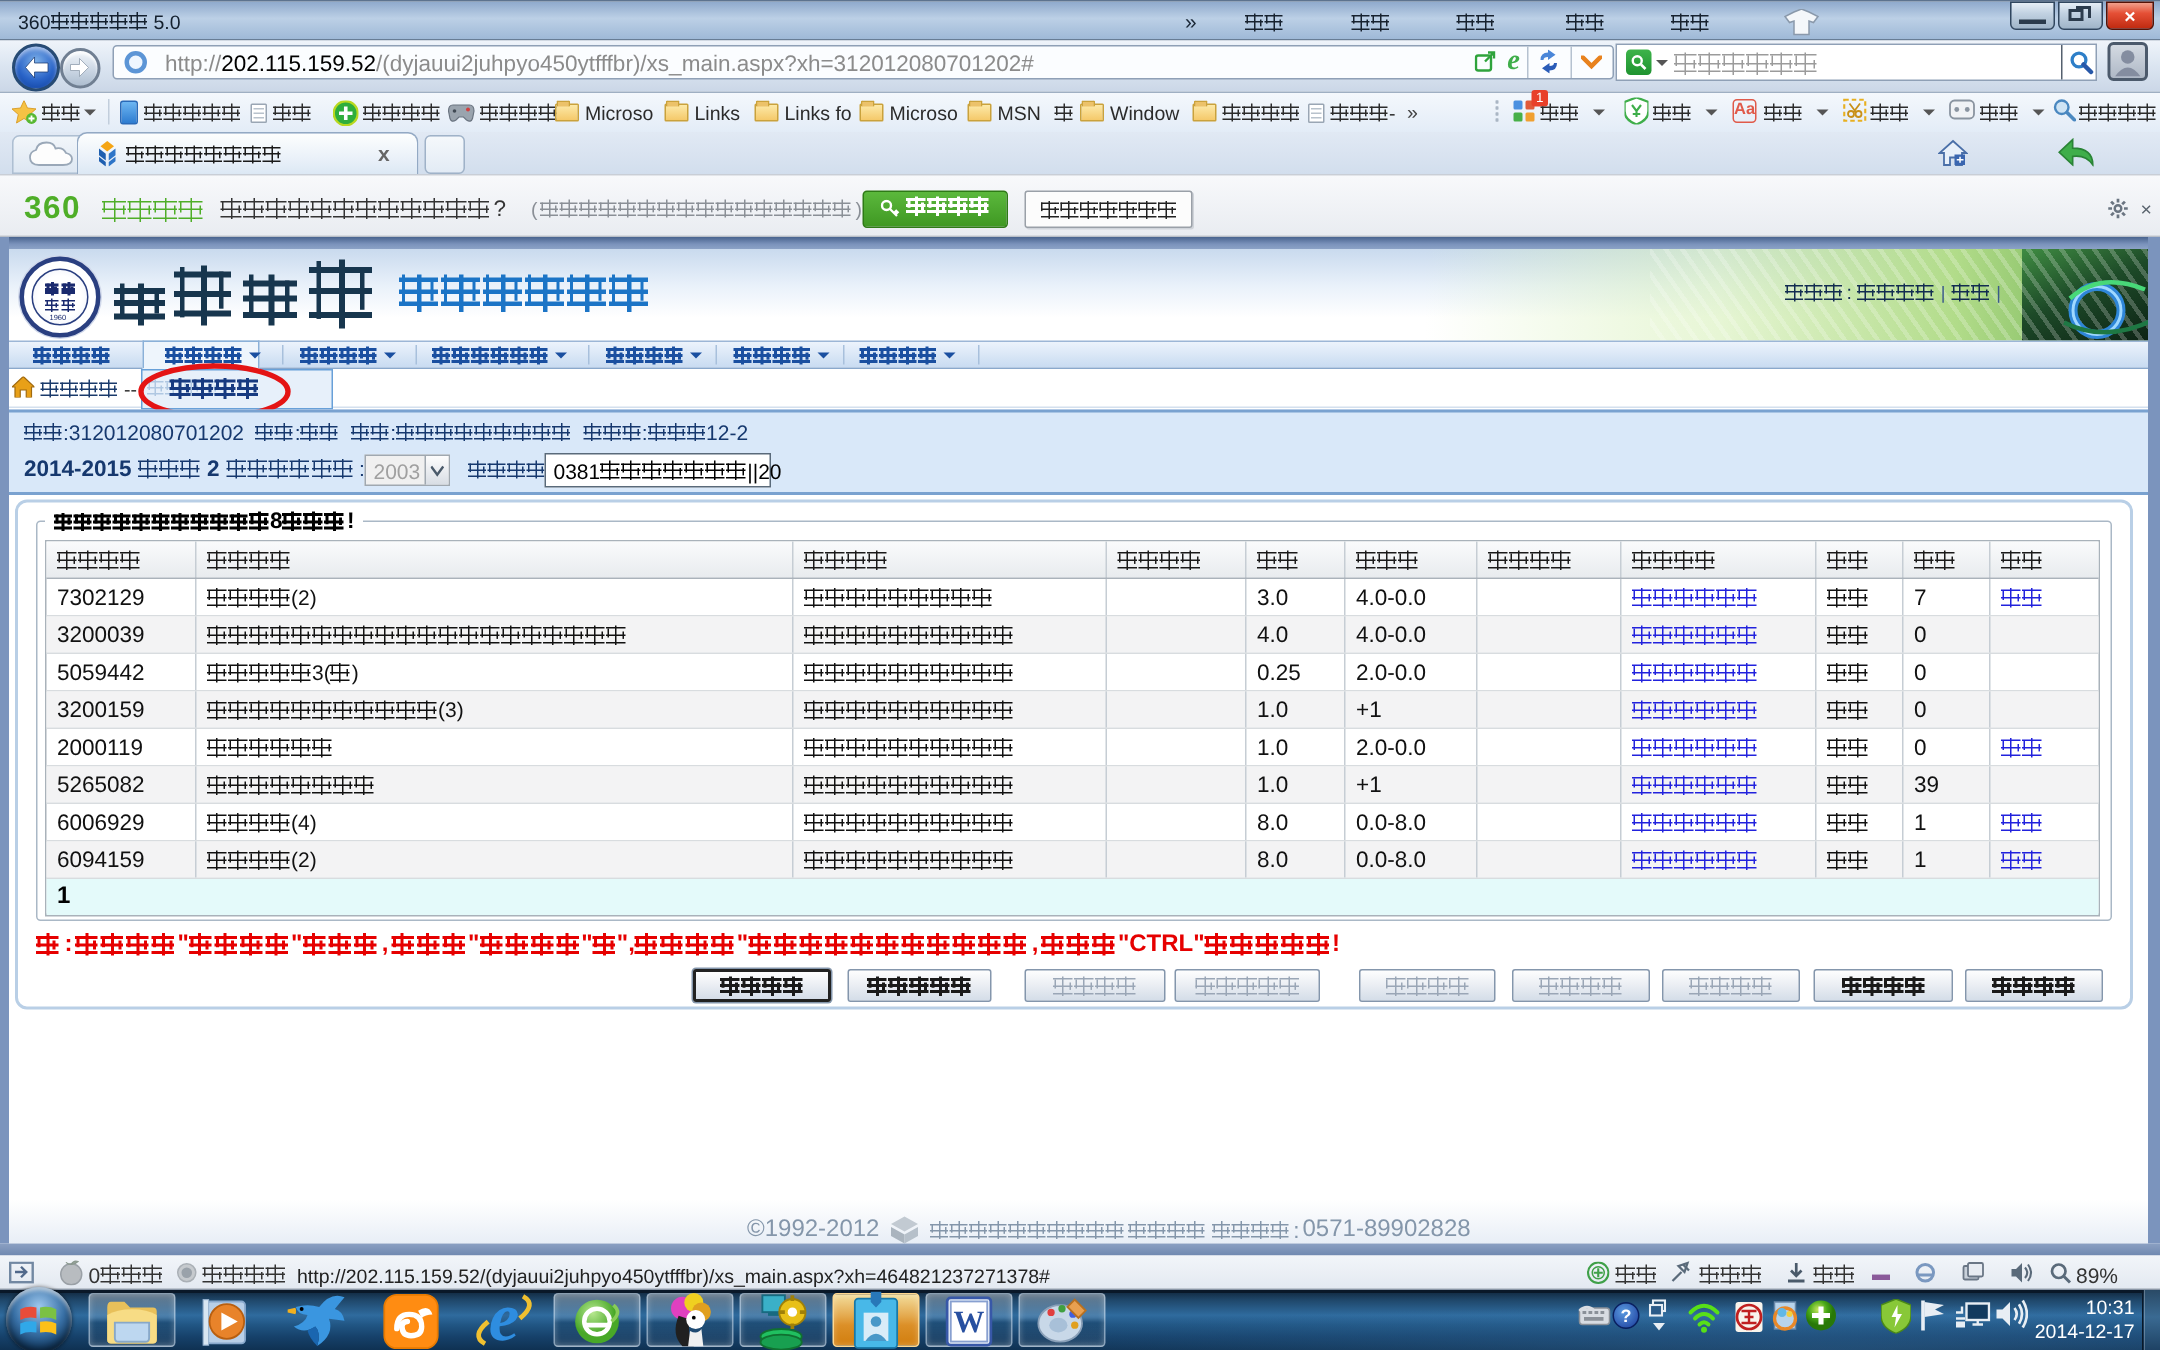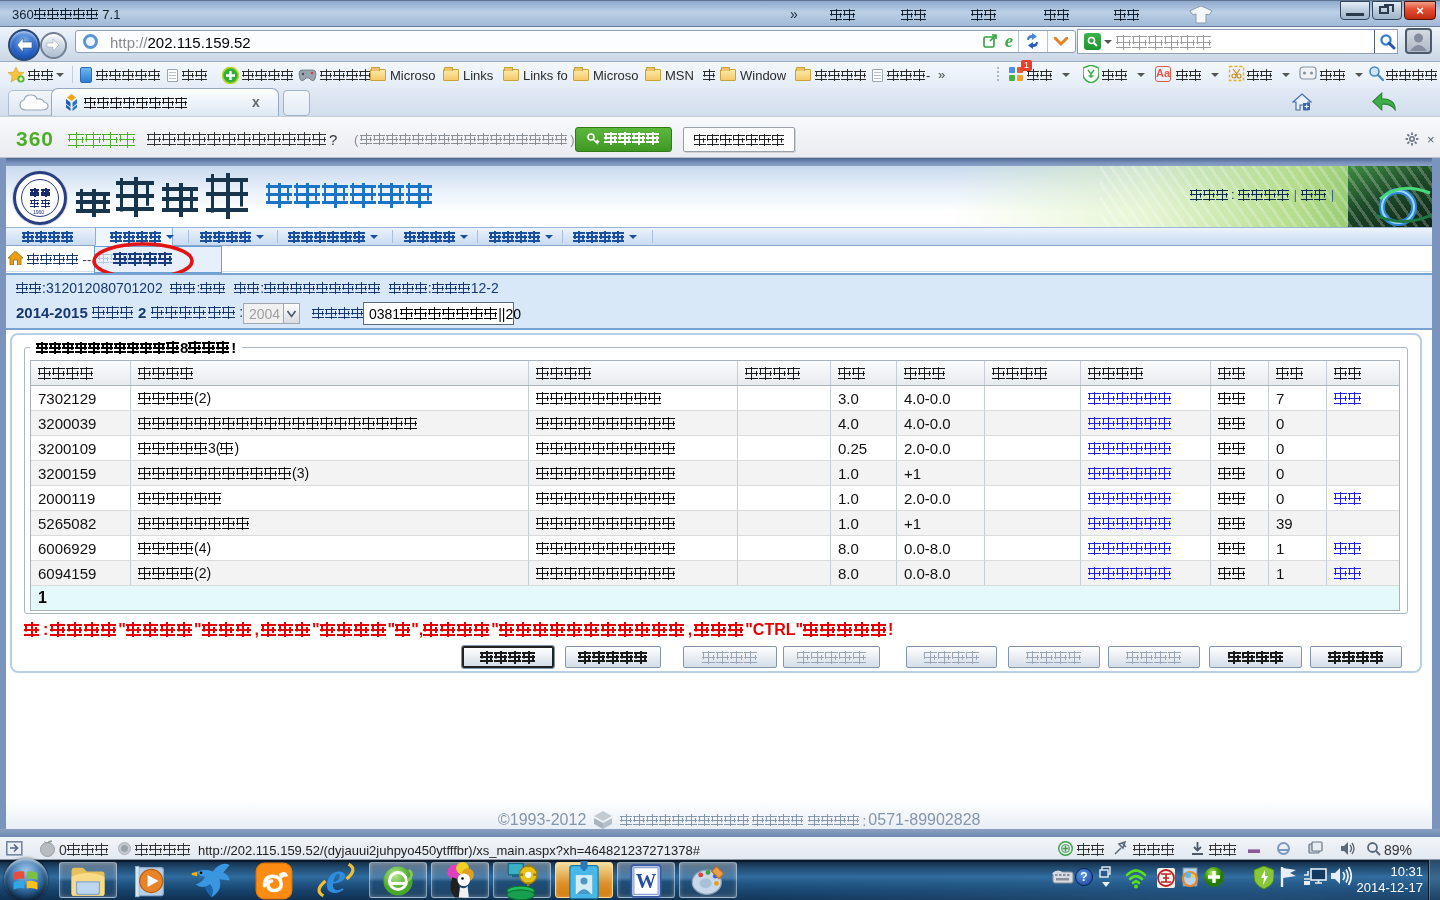--- a/index.html
+++ b/index.html
@@ -45,21 +45,21 @@
 .dn{width:0;height:0;border-left:4px solid transparent;border-right:4px solid transparent;border-top:4px solid currentColor;display:inline-block;flex:none}
 .fold{display:inline-block;flex:none;width:16px;height:12px;position:relative;background:linear-gradient(#fce9a8,#f5c96a);border:1px solid #caa23c;border-radius:1px;margin-right:4px}
 .fold:before{content:"";position:absolute;left:0;top:-3px;width:7px;height:3px;background:#ecc26a;border:1px solid #caa23c;border-bottom:none;border-radius:1px 1px 0 0}
 .page{display:inline-block;flex:none;width:11px;height:13px;background:#fff;border:1px solid #9aa6b4;border-radius:1px;margin-right:4px;position:relative}
 .page:before{content:"";position:absolute;left:1px;top:2px;width:7px;height:1px;background:#b8c2cc;box-shadow:0 3px 0 #b8c2cc,0 6px 0 #b8c2cc}
 .btn9{position:absolute;height:22px;border:1px solid #8496ac;border-radius:2px;background:linear-gradient(#fefefe,#eceff4 45%,#d4dde8);display:flex;align-items:center;justify-content:center}
 </style></head>
 <body>
 
 <div class="abs" style="left:0;top:0;width:1440px;height:27px;background:linear-gradient(#8ea9cc,#bcd0e6 45%,#9fb9d7);border-top:1px solid #5d738e;border-bottom:1px solid #687d95"></div>
-<div class="L" style="left:12px;top:4px;height:20px;color:#13202e"><b class="t" style="font-size:13px;color:#13202e">360</b><i class="z s13" style=""></i><i class="z s13" style=""></i><i class="z s13" style=""></i><i class="z s13" style=""></i><i class="z s13" style=""></i><b class="t" style="font-size:13px;color:#13202e"> 7.1</b></div>
+<div class="L" style="left:12px;top:4px;height:20px;color:#13202e"><b class="t" style="font-size:13px;color:#13202e">360</b><i class="z s13" style=""></i><i class="z s13" style=""></i><i class="z s13" style=""></i><i class="z s13" style=""></i><i class="z s13" style=""></i><b class="t" style="font-size:13px;color:#13202e"> 5.0</b></div>
 <div class="L" style="left:790px;top:6px;height:16px;"><b class="t" style="font-size:14px;color:#1a2736">»</b></div>
 <div class="L" style="left:830px;top:7px;height:15px;color:#17222f"><i class="z s13" style=""></i><i class="z s13" style=""></i></div>
 <div class="L" style="left:901px;top:7px;height:15px;color:#17222f"><i class="z s13" style=""></i><i class="z s13" style=""></i></div>
 <div class="L" style="left:971px;top:7px;height:15px;color:#17222f"><i class="z s13" style=""></i><i class="z s13" style=""></i></div>
 <div class="L" style="left:1044px;top:7px;height:15px;color:#17222f"><i class="z s13" style=""></i><i class="z s13" style=""></i></div>
 <div class="L" style="left:1114px;top:7px;height:15px;color:#17222f"><i class="z s13" style=""></i><i class="z s13" style=""></i></div>
 <svg class="abs" style="left:1188,top:5px" width="0" height="0"></svg>
 <svg class="abs" style="left:1188px;top:6px" width="26" height="18" viewBox="0 0 26 18">
     <path d="M8 2 L13 0 L18 2 L24 5 L21 9 L18 8 L18 17 L8 17 L8 8 L5 9 L2 5 Z" fill="#f4f7fa" stroke="#8a99ab" stroke-width="1"></path>
   </svg>
@@ -74,21 +74,21 @@
 <div class="abs" style="left:8px;top:29px;width:32px;height:32px;border-radius:50%;background:radial-gradient(circle at 50% 35%,#7db0e8,#2a64c8 55%,#0a3a96);border:2px solid #274b74;box-shadow:inset 0 2px 3px rgba(255,255,255,.6)"></div>
 <svg class="abs" style="left:14px;top:37px" width="20" height="16" viewBox="0 0 20 16">
     <path d="M9 1 L3 8 L9 15 L9 11 L18 11 L18 5 L9 5 Z" fill="#fff" stroke="#1a3a70" stroke-width="0.5"></path>
   </svg>
 <div class="abs" style="left:40px;top:32px;width:27px;height:27px;border-radius:50%;background:linear-gradient(#f2f6fa,#c8d4e2 60%,#aebed0);border:2px solid #707f92;box-shadow:inset 0 2px 2px rgba(255,255,255,.8)"></div>
 <svg class="abs" style="left:46px;top:38px" width="16" height="14" viewBox="0 0 16 14">
     <path d="M7 1 L13 7 L7 13 L7 9 L1 9 L1 5 L7 5 Z" fill="#fff" stroke="#8a98a8" stroke-width="0.5"></path>
   </svg>
 <div class="abs" style="left:75px;top:30px;width:1001px;height:23px;background:#fbfdff;border:1px solid #8fa0b6;border-radius:3px"></div>
 <div class="abs" style="left:83px;top:34px;width:15px;height:15px;border-radius:50%;border:3px solid #5c95d6;background:#eef6ff"></div>
-<div class="L" style="left:110px;top:32px;height:20px;"><b class="t" style="font-size:15px;color:#8b8b8b">http://</b><b class="t" style="font-size:15px;color:#000">202.115.159.52</b></div>
+<div class="L" style="left:110px;top:32px;height:20px;"><b class="t" style="font-size:15px;color:#8b8b8b">http://</b><b class="t" style="font-size:15px;color:#000">202.115.159.52</b><b class="t" style="font-size:15px;color:#8b8b8b">/(dyjauui2juhpyo450ytfffbr)/xs_main.aspx?xh=312012080701202#</b></div>
 <svg class="abs" style="left:983px;top:33px" width="15" height="15" viewBox="0 0 15 15">
     <rect x="1" y="4" width="10" height="10" rx="1.5" fill="none" stroke="#2fa33c" stroke-width="1.6"></rect>
     <path d="M7 8 L13 2 M9 2 L13 2 L13 6" stroke="#2fa33c" stroke-width="1.6" fill="none"></path>
   </svg>
 <div class="abs" style="left:1001px;top:30px;width:16px;height:20px;color:#3fae4a;font:italic bold 19px 'Liberation Serif';text-align:center">e</div>
 <div class="abs" style="left:1018px;top:31px;width:1px;height:21px;background:#b6c2d0"></div>
 <svg class="abs" style="left:1024px;top:33px" width="17" height="16" viewBox="0 0 17 16">
     <path d="M3 7 Q3 2 8 2 L8 0 L13 3.5 L8 7 L8 5 Q5 5 5 7 Z" fill="#4a86d8"></path>
     <path d="M14 9 Q14 14 9 14 L9 16 L4 12.5 L9 9 L9 11 Q12 11 12 9 Z" fill="#2a5cb8"></path>
   </svg>
@@ -292,21 +292,21 @@
 <div class="L" style="left:98px;top:252px;height:13px;color:#b0c8e2"><i class="z s12" style=""></i><i class="z s12" style=""></i><i class="z s12" style=""></i><i class="z s12" style=""></i></div>
 <div class="L" style="left:113px;top:251px;height:15px;color:#173a80"><i class="z zb s15" style=""></i><i class="z zb s15" style=""></i><i class="z zb s15" style=""></i><i class="z zb s15" style=""></i></div>
 <svg class="abs" style="left:90px;top:242px" width="110" height="38" viewBox="0 0 110 38">
     <ellipse cx="53" cy="19" rx="49" ry="17" fill="none" stroke="#e41414" stroke-width="3.6"></ellipse>
   </svg>
 
 <div class="abs" style="left:6px;top:273px;width:1426px;height:57px;background:#d9e8f9;border-top:2px solid #7aa2d0;border-bottom:2px solid #7aa2d0"></div>
 <div class="L" style="left:16px;top:280px;height:16px;color:#16386e"><i class="z s13" style=""></i><i class="z s13" style=""></i><b class="t" style="font-size:14px">:312012080701202</b><b class="t" style="font-size:14px">  </b><i class="z s13" style=""></i><i class="z s13" style=""></i><b class="t" style="font-size:14px">:</b><i class="z s13" style=""></i><i class="z s13" style=""></i><b class="t" style="font-size:14px">  </b><i class="z s13" style=""></i><i class="z s13" style=""></i><b class="t" style="font-size:14px">:</b><i class="z s13" style=""></i><i class="z s13" style=""></i><i class="z s13" style=""></i><i class="z s13" style=""></i><i class="z s13" style=""></i><i class="z s13" style=""></i><i class="z s13" style=""></i><i class="z s13" style=""></i><i class="z s13" style=""></i><b class="t" style="font-size:14px">  </b><i class="z s13" style=""></i><i class="z s13" style=""></i><i class="z s13" style=""></i><b class="t" style="font-size:14px">:</b><i class="z s13" style=""></i><i class="z s13" style=""></i><i class="z s13" style=""></i><b class="t" style="font-size:14px">12-2</b></div>
 <div class="L" style="left:16px;top:303px;height:18px;color:#16386e"><b class="t" style="font-size:15px;font-weight:bold">2014-2015 </b><i class="z s14" style=""></i><i class="z s14" style=""></i><i class="z s14" style=""></i><b class="t" style="font-size:15px;font-weight:bold"> 2 </b><i class="z s14" style=""></i><i class="z s14" style=""></i><i class="z s14" style=""></i><i class="z s14" style=""></i><b class="t" style="font-size:6px"> </b><i class="z s14" style=""></i><i class="z s14" style=""></i><b class="t" style="font-size:14px;padding:0 3px">:</b></div>
 <div class="abs" style="left:243px;top:303px;width:57px;height:21px;background:#f0f0f0;border:1px solid #a0a8b0;display:flex;align-items:center">
-    <span style="color:#a0a0a0;font-size:14px;padding-left:5px;font-family:'Liberation Sans'">2004</span>
+    <span style="color:#a0a0a0;font-size:14px;padding-left:5px;font-family:'Liberation Sans'">2003</span>
   </div>
 <div class="abs" style="left:283px;top:304px;width:16px;height:19px;background:linear-gradient(#fdfdfd,#d8dde4);border-left:1px solid #a0a8b0;display:flex;align-items:center;justify-content:center">
     <svg width="9" height="8" viewBox="0 0 9 8">
       <path d="M0.5 1 L4.5 6.5 L8.5 1" fill="none" stroke="#4a5a6a" stroke-width="1.6"></path>
     </svg>
   </div>
 <div class="L" style="left:312px;top:305px;height:16px;color:#16386e"><i class="z s13" style=""></i><i class="z s13" style=""></i><i class="z s13" style=""></i><i class="z s13" style=""></i><b class="t" style="font-size:14px;padding:0 2px">:</b></div>
 <div class="abs" style="left:363px;top:302px;width:151px;height:23px;background:#fff;border:1px solid #5a6a7a;display:flex;align-items:center;padding-left:5px;color:#000">
     <b class="t" style="font-size:14px">0381</b>
     <i class="z s14" style=""></i>
@@ -426,21 +426,21 @@
 <div class="L" style="left:1276px;top:390px;height:16px;color:#111"><b class="t" style="font-size:15px">7</b></div>
 <div class="L" style="left:1334px;top:390px;height:16px;color:#2222dd"><i class="z s14" style=""></i><i class="z s14" style=""></i></div>
 <div class="L" style="left:38px;top:415px;height:16px;color:#111"><b class="t" style="font-size:15px">3200039</b></div>
 <div class="L" style="left:138px;top:415px;height:16px;color:#111"><i class="z s14" style=""></i><i class="z s14" style=""></i><i class="z s14" style=""></i><i class="z s14" style=""></i><i class="z s14" style=""></i><i class="z s14" style=""></i><i class="z s14" style=""></i><i class="z s14" style=""></i><i class="z s14" style=""></i><i class="z s14" style=""></i><i class="z s14" style=""></i><i class="z s14" style=""></i><i class="z s14" style=""></i><i class="z s14" style=""></i><i class="z s14" style=""></i><i class="z s14" style=""></i><i class="z s14" style=""></i><i class="z s14" style=""></i><i class="z s14" style=""></i><i class="z s14" style=""></i></div>
 <div class="L" style="left:536px;top:415px;height:16px;color:#111"><i class="z s14" style=""></i><i class="z s14" style=""></i><i class="z s14" style=""></i><i class="z s14" style=""></i><i class="z s14" style=""></i><i class="z s14" style=""></i><i class="z s14" style=""></i><i class="z s14" style=""></i><i class="z s14" style=""></i><i class="z s14" style=""></i></div>
 <div class="L" style="left:838px;top:415px;height:16px;color:#111"><b class="t" style="font-size:15px">4.0</b></div>
 <div class="L" style="left:904px;top:415px;height:16px;color:#111"><b class="t" style="font-size:15px">4.0-0.0</b></div>
 <div class="L" style="left:1088px;top:415px;height:16px;color:#2222dd"><i class="z s14" style=""></i><i class="z s14" style=""></i><i class="z s14" style=""></i><i class="z s14" style=""></i><i class="z s14" style=""></i><i class="z s14" style=""></i></div>
 <div class="L" style="left:1218px;top:415px;height:16px;color:#111"><i class="z s14" style=""></i><i class="z s14" style=""></i></div>
 <div class="L" style="left:1276px;top:415px;height:16px;color:#111"><b class="t" style="font-size:15px">0</b></div>
-<div class="L" style="left:38px;top:440px;height:16px;color:#111"><b class="t" style="font-size:15px">3200109</b></div>
+<div class="L" style="left:38px;top:440px;height:16px;color:#111"><b class="t" style="font-size:15px">5059442</b></div>
 <div class="L" style="left:138px;top:440px;height:16px;color:#111"><i class="z s14" style=""></i><i class="z s14" style=""></i><i class="z s14" style=""></i><i class="z s14" style=""></i><i class="z s14" style=""></i><b class="t" style="font-size:14px">3(</b><i class="z s14" style=""></i><b class="t" style="font-size:14px">)</b></div>
 <div class="L" style="left:536px;top:440px;height:16px;color:#111"><i class="z s14" style=""></i><i class="z s14" style=""></i><i class="z s14" style=""></i><i class="z s14" style=""></i><i class="z s14" style=""></i><i class="z s14" style=""></i><i class="z s14" style=""></i><i class="z s14" style=""></i><i class="z s14" style=""></i><i class="z s14" style=""></i></div>
 <div class="L" style="left:838px;top:440px;height:16px;color:#111"><b class="t" style="font-size:15px">0.25</b></div>
 <div class="L" style="left:904px;top:440px;height:16px;color:#111"><b class="t" style="font-size:15px">2.0-0.0</b></div>
 <div class="L" style="left:1088px;top:440px;height:16px;color:#2222dd"><i class="z s14" style=""></i><i class="z s14" style=""></i><i class="z s14" style=""></i><i class="z s14" style=""></i><i class="z s14" style=""></i><i class="z s14" style=""></i></div>
 <div class="L" style="left:1218px;top:440px;height:16px;color:#111"><i class="z s14" style=""></i><i class="z s14" style=""></i></div>
 <div class="L" style="left:1276px;top:440px;height:16px;color:#111"><b class="t" style="font-size:15px">0</b></div>
 <div class="L" style="left:38px;top:465px;height:16px;color:#111"><b class="t" style="font-size:15px">3200159</b></div>
 <div class="L" style="left:138px;top:465px;height:16px;color:#111"><i class="z s14" style=""></i><i class="z s14" style=""></i><i class="z s14" style=""></i><i class="z s14" style=""></i><i class="z s14" style=""></i><i class="z s14" style=""></i><i class="z s14" style=""></i><i class="z s14" style=""></i><i class="z s14" style=""></i><i class="z s14" style=""></i><i class="z s14" style=""></i><b class="t" style="font-size:14px">(3)</b></div>
 <div class="L" style="left:536px;top:465px;height:16px;color:#111"><i class="z s14" style=""></i><i class="z s14" style=""></i><i class="z s14" style=""></i><i class="z s14" style=""></i><i class="z s14" style=""></i><i class="z s14" style=""></i><i class="z s14" style=""></i><i class="z s14" style=""></i><i class="z s14" style=""></i><i class="z s14" style=""></i></div>
@@ -538,21 +538,21 @@
     <i class="z zb s14" style=""></i>
     <i class="z zb s14" style=""></i>
   </div>
 <div class="btn9" style="left:1310px;top:646px;width:92px;color:#1a1a1a">
     <i class="z zb s14" style=""></i>
     <i class="z zb s14" style=""></i>
     <i class="z zb s14" style=""></i>
     <i class="z zb s14" style=""></i>
   </div>
 <div class="abs" style="left:6px;top:800px;width:1426px;height:29px;background:linear-gradient(#fff,#e8eef6)"></div>
-<div class="L" style="left:498px;top:811px;height:18px;color:#8496aa"><b class="t" style="font-size:16px">©1993-2012</b><svg width="22" height="20" viewBox="0 0 22 20" style="margin:0 6px">
+<div class="L" style="left:498px;top:811px;height:18px;color:#8496aa"><b class="t" style="font-size:16px">©1992-2012</b><svg width="22" height="20" viewBox="0 0 22 20" style="margin:0 6px">
       <path d="M11 1 L20 6 L11 11 L2 6 Z" fill="#c2cad2"></path>
       <path d="M2 8 L11 13 L11 19 L2 14 Z" fill="#aab4be"></path>
       <path d="M20 8 L11 13 L11 19 L20 14 Z" fill="#b6c0ca"></path>
     </svg><i class="z s13" style=""></i><i class="z s13" style=""></i><i class="z s13" style=""></i><i class="z s13" style=""></i><i class="z s13" style=""></i><i class="z s13" style=""></i><i class="z s13" style=""></i><i class="z s13" style=""></i><i class="z s13" style=""></i><i class="z s13" style=""></i><b class="t" style="font-size:5px"> </b><i class="z s13" style=""></i><i class="z s13" style=""></i><i class="z s13" style=""></i><i class="z s13" style=""></i><b class="t" style="font-size:8px">  </b><i class="z s13" style=""></i><i class="z s13" style=""></i><i class="z s13" style=""></i><i class="z s13" style=""></i><b class="t" style="font-size:15px;padding:0 2px">:</b><b class="t" style="font-size:16px">0571-89902828</b></div>
 <div class="abs" style="left:0;top:829px;width:1440px;height:8px;background:linear-gradient(#8ba0c2,#6f88b0)"></div>
 <div class="abs" style="left:0;top:158px;width:6px;height:671px;background:#7b94bd"></div>
 <div class="abs" style="left:1432px;top:158px;width:8px;height:671px;background:#7b94bd"></div>
 
 <div class="abs" style="left:0;top:837px;width:1440px;height:23px;background:linear-gradient(#f2f5f9,#e3e9f1);border-bottom:1px solid #8a96a6"></div>
 <svg class="abs" style="left:6px;top:841px" width="17" height="15" viewBox="0 0 17 15">

